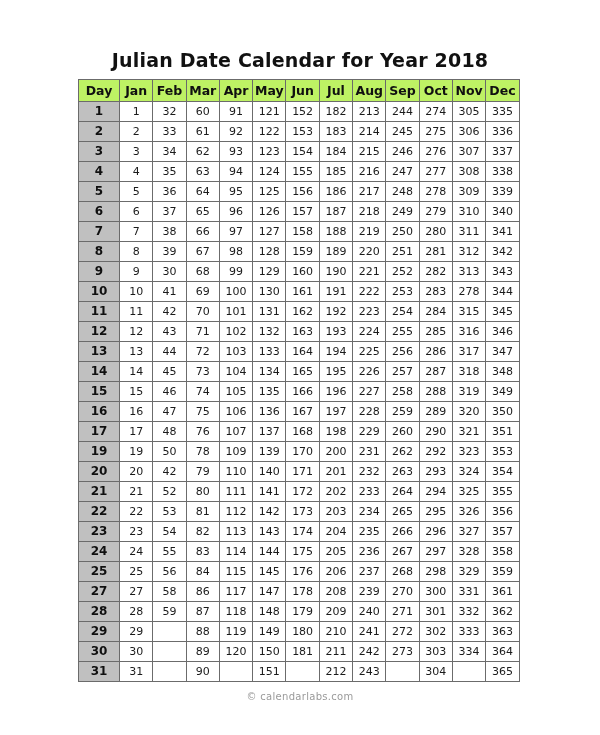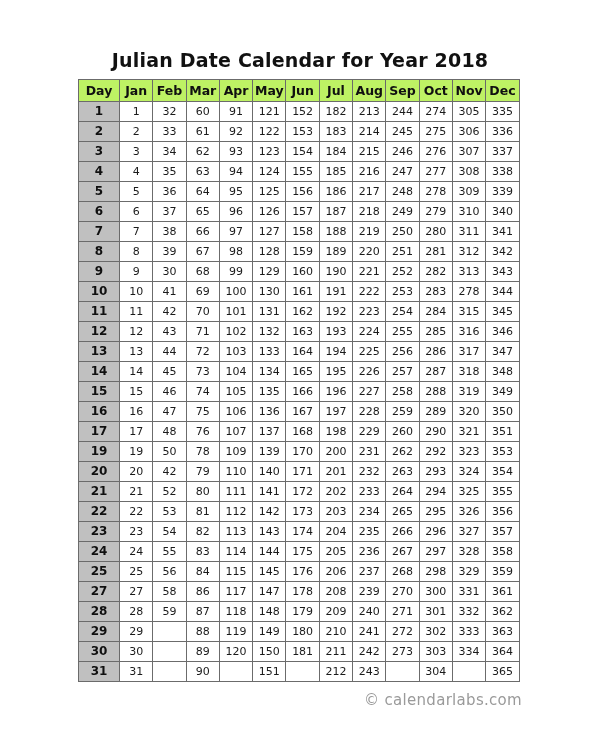--- a/index.html
+++ b/index.html
@@ -79,24 +79,23 @@
     color: #1a1a1a;
   }
   table.julian tbody td.num-cell.empty {
     color: transparent;
   }
   #footer-credit {
     position: absolute;
     top: 691px;
     left: 0;
     width: 600px;
-    padding-right: 78px;
     box-sizing: border-box;
-    text-align: right;
-    font-size: 15px;
+    text-align: center;
+    font-size: 10px;
     color: #9a9a9a;
     letter-spacing: 0.3px;
   }
 </style>
 </head>
 <body>
 
 <div id="page">
 
   <h1 id="page-title">Julian Date Calendar for Year 2018</h1>

